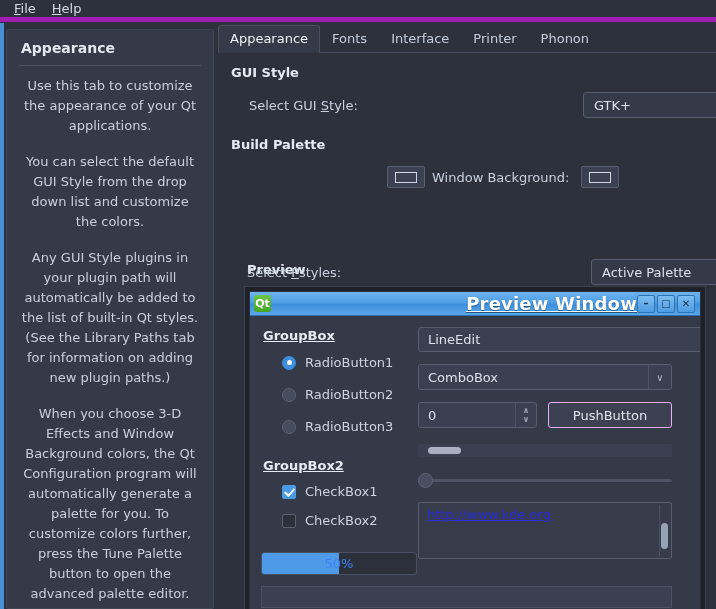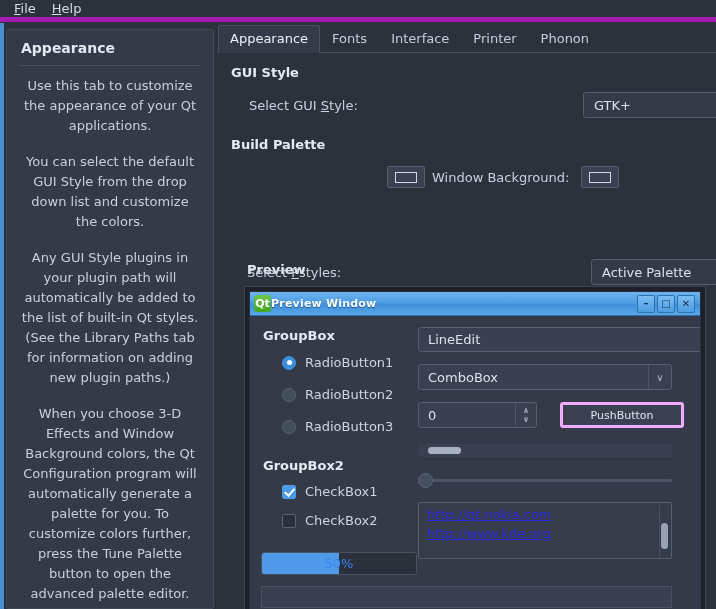--- a/index.html
+++ b/index.html
@@ -95,33 +95,33 @@
     background:linear-gradient(180deg,#6fb4ee 0%,#4e9de4 45%,#3f90dc 55%,#5aa8e8 100%);
     border-bottom:1px solid #2d6fae;display:flex;align-items:center;
   }
   .pw-logo{
     width:17px;height:17px;margin-left:4px;border-radius:3px;
     background:linear-gradient(180deg,#6ec648 0%,#41a521 100%);
     color:#fff;font-size:11px;font-weight:bold;line-height:17px;text-align:center;
     font-family:"DejaVu Sans","Liberation Sans",sans-serif;
   }
   .pw-caption{
-    flex:1;text-align:left;font-size:11px;font-weight:bold;color:#ffffff;
-    text-shadow:0 1px 1px rgba(20,60,100,.75);letter-spacing:.2px;
+    flex:1;text-align:right;font-size:18px;font-weight:bold;color:#ffffff;
+    text-shadow:0 1px 1px rgba(20,60,100,.75);letter-spacing:.2px;text-decoration:underline;
   }
   .pw-btns{display:flex;gap:2px;margin-right:5px;}
   .pw-btn{
     width:16px;height:16px;border:1px solid #2f72b0;border-radius:2px;
     background:linear-gradient(180deg,#7cbdf2 0%,#4e9ce2 100%);
     display:flex;align-items:center;justify-content:center;
     font-size:10px;color:#16324f;font-weight:bold;line-height:1;
   }
   .pw-body{position:relative;height:calc(100% - 23px);background:#343a47;}
 
-  .gb{position:absolute;font-weight:bold;font-size:13px;color:#e6ebf3;}
+  .gb{position:absolute;font-weight:bold;font-size:13px;color:#e6ebf3;text-decoration:underline;}
   .radio-row,.check-row{position:absolute;display:flex;align-items:center;font-size:13px;color:#ccd4e1;}
   .radio{
     width:14px;height:14px;border-radius:50%;box-sizing:border-box;
     background:#454c5c;border:1px solid #5a6274;margin-right:9px;
     display:flex;align-items:center;justify-content:center;flex:none;
   }
   .radio.on{background:#3d8fdd;border-color:#3d8fdd;}
   .radio.on::after{content:"";width:5px;height:5px;border-radius:50%;background:#fff;}
   .check{
     width:14px;height:14px;box-sizing:border-box;border-radius:2px;
@@ -142,23 +142,23 @@
   .combo2 .arrow{
     margin-left:auto;width:22px;height:100%;display:flex;align-items:center;justify-content:center;
     border-left:1px solid #4c5466;color:#aeb7c7;font-size:10px;
   }
   .spin .steps{
     margin-left:auto;width:20px;height:100%;display:flex;flex-direction:column;
     justify-content:center;align-items:center;border-left:1px solid #4c5466;color:#9aa3b4;
     font-size:8px;line-height:9px;
   }
   .pushbtn{
-    position:absolute;background:#3b4150;border:3px solid #f0abfc;border-radius:3px;
+    position:absolute;background:#3b4150;border:1px solid #f0abfc;border-radius:3px;
     box-sizing:border-box;display:flex;align-items:center;justify-content:center;
-    font-size:11px;color:#dde4ee;margin-left:12px;
+    font-size:13px;color:#dde4ee;
   }
   .progress{
     position:absolute;background:#2b303b;border:1px solid #4a5162;border-radius:3px;
     box-sizing:border-box;overflow:hidden;
   }
   .progress .fill{position:absolute;left:0;top:0;bottom:0;background:#4e9ae8;}
   .progress .ptext{
     position:absolute;inset:0;display:flex;align-items:center;justify-content:center;
     font-size:13px;color:#3b82f6;
   }
@@ -309,21 +309,20 @@
               <div class="hscroll" style="left:168px;top:128px;width:254px;height:13px;">
                 <div class="handle" style="left:10px;width:33px;"></div>
               </div>
 
               <div class="slider" style="left:168px;top:157px;width:254px;height:15px;">
                 <div class="groove"></div>
                 <div class="knob"></div>
               </div>
 
               <div class="listbox" style="left:168px;top:186px;width:254px;height:57px;">
-                <a class="lnk">http://qt.nokia.com</a>
                 <a class="lnk">http://www.kde.org</a>
                 <div class="vbar">
                     <i style="top:18px;height:26px;"></i>
                   </div>
               </div>
 
               <div class="panelfill" style="left:11px;top:270px;width:411px;height:22px;"></div>
 
             </div>
           </div>

